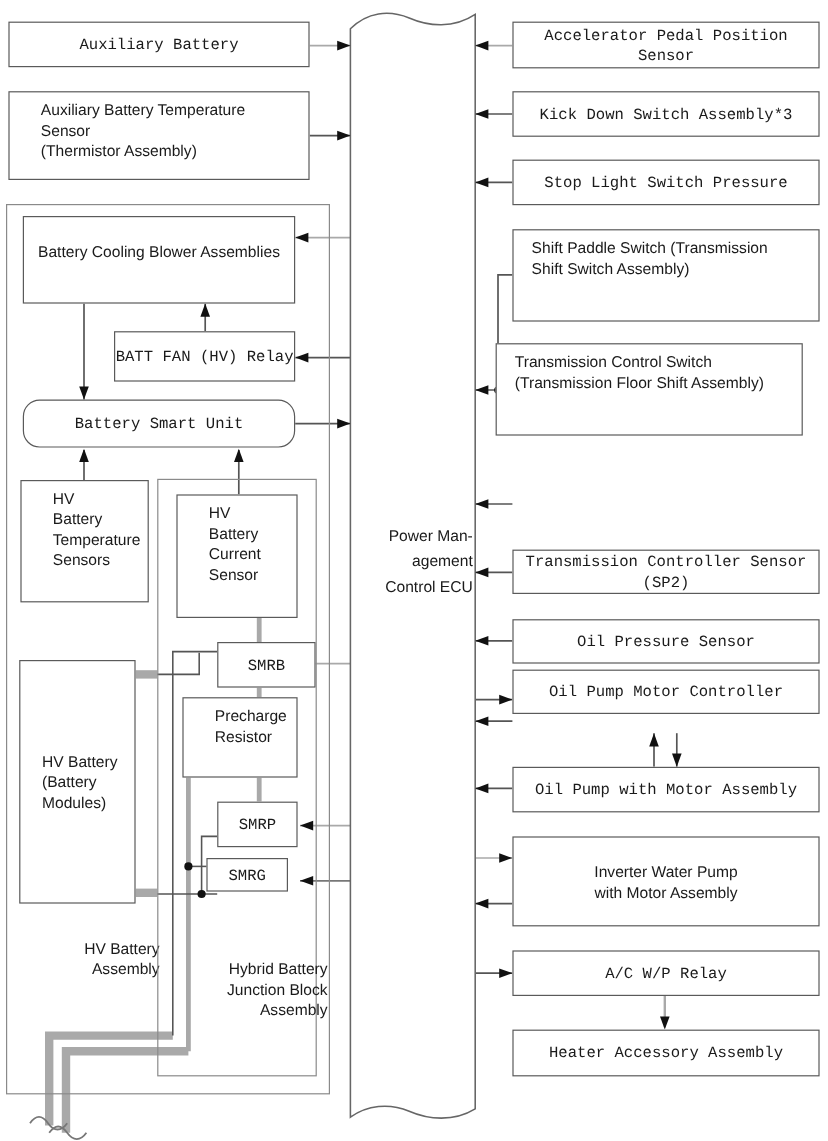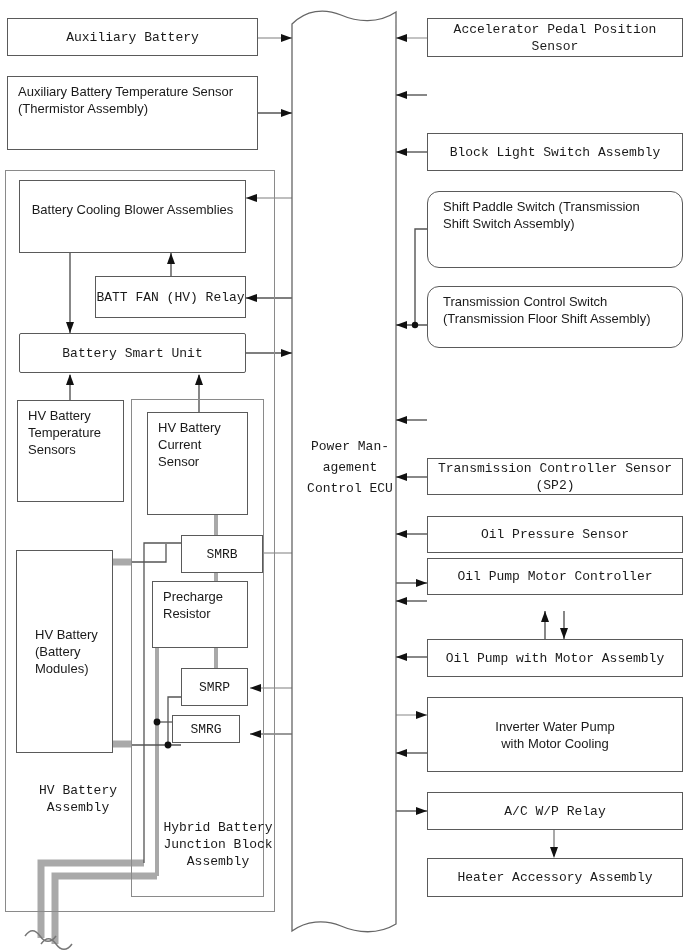--- a/index.html
+++ b/index.html
@@ -6,28 +6,28 @@
   #stage{
     position:relative;width:690px;height:951px;background:#fff;overflow:hidden;
     font-family:"Liberation Sans","DejaVu Sans",sans-serif;
     color:#1a1a1a;font-size:13px;line-height:17px;
   }
   #wiring{position:absolute;left:0;top:0;width:690px;height:951px;}
   .box{
     position:absolute;border:1px solid #5a5a5a;background:#fff;box-sizing:border-box;
   }
   .container{background:transparent;border:1px solid #8a8a8a;}
-  .rounded{border-radius:2px;}
+  .rounded{border-radius:14px;}
   .c{display:flex;align-items:center;justify-content:center;text-align:center;font-family:Liberation Mono, monospace;}
   .tc{display:flex;align-items:flex-start;justify-content:center;text-align:center;padding-top:20px;}
-  .tl{padding:6px 10px;text-align:left;}
+  .tl{padding:6px 26px;text-align:left;}
   .ml{display:flex;flex-direction:column;justify-content:center;padding-left:18px;text-align:left;}
-  .lbl{position:absolute;background:transparent;border:none;text-align:center;font-family:Liberation Mono, monospace;}
+  .lbl{position:absolute;background:transparent;border:none;text-align:right;}
   .pre{white-space:pre-line;}
-  .pad-lg{padding:6px 15px;border-radius:12px;}
+  .pad-lg{padding:6px 15px;}
 </style>
 </head>
 <body>
 
 <div id="stage">
 
   <svg id="wiring" viewBox="0 0 690 951" xmlns="http://www.w3.org/2000/svg">
 
     <g stroke="#a9a9a9" fill="none">
       <path d="M113,562 H131" stroke-width="7"></path>
@@ -158,21 +158,21 @@
 Temperature
 Sensors</span>
   </div>
   <div class="box ml" style="left:16px;top:550px;width:97px;height:203px">
     <span class="pre">HV Battery
 (Battery
 Modules)</span>
   </div>
 
   <div class="box container" style="left:131px;top:399px;width:133px;height:498px"></div>
-  <div class="lbl pre" style="left:163px;top:799px;width:110px;margin-top:20px;">Hybrid Battery
+  <div class="lbl pre" style="left:163px;top:799px;width:110px;">Hybrid Battery
 Junction Block
 Assembly</div>
 
   <div class="box tl" style="left:147px;top:412px;width:101px;height:103px">
     <span class="pre">HV Battery
 Current Sensor</span>
   </div>
   <div class="box c" style="left:181px;top:535px;width:82px;height:38px">
     <span>SMRB</span>
   </div>
@@ -183,46 +183,49 @@
   <div class="box c" style="left:181px;top:668px;width:67px;height:38px">
     <span>SMRP</span>
   </div>
   <div class="box c" style="left:172px;top:715px;width:68px;height:28px">
     <span>SMRG</span>
   </div>
 
   <div class="box c" style="left:427px;top:18px;width:256px;height:39px">
     <span>Accelerator Pedal Position Sensor</span>
   </div>
+  <div class="box c" style="left:427px;top:76px;width:256px;height:38px">
+    <span>Kick Down Switch Assembly*3</span>
+  </div>
   <div class="box c" style="left:427px;top:133px;width:256px;height:38px">
-    <span>Block Light Switch Assembly</span>
+    <span>Stop Light Switch Pressure</span>
   </div>
   <div class="box tl pad-lg" style="left:427px;top:191px;width:256px;height:77px">
     <span class="pre">Shift Paddle Switch (Transmission
 Shift Switch Assembly)</span>
   </div>
-  <div class="box tl pad-lg" style="left:427px;top:286px;width:256px;height:62px">
+  <div class="box tl pad-lg" style="left:413px;top:286px;width:256px;height:77px">
     <span class="pre">Transmission Control Switch
 (Transmission Floor Shift Assembly)</span>
   </div>
   <div class="box c" style="left:427px;top:458px;width:256px;height:37px">
     <span>Transmission Controller Sensor (SP2)</span>
   </div>
   <div class="box c" style="left:427px;top:516px;width:256px;height:37px">
     <span>Oil Pressure Sensor</span>
   </div>
   <div class="box c" style="left:427px;top:558px;width:256px;height:37px">
     <span>Oil Pump Motor Controller</span>
   </div>
   <div class="box c" style="left:427px;top:639px;width:256px;height:38px">
     <span>Oil Pump with Motor Assembly</span>
   </div>
   <div class="box tc" style="left:427px;top:697px;width:256px;height:75px">
     <span class="pre">Inverter Water Pump
-with Motor Cooling</span>
+with Motor Assembly</span>
   </div>
   <div class="box c" style="left:427px;top:792px;width:256px;height:38px">
     <span>A/C W/P Relay</span>
   </div>
   <div class="box c" style="left:427px;top:858px;width:256px;height:39px">
     <span>Heater Accessory Assembly</span>
   </div>
 
 </div>
 

